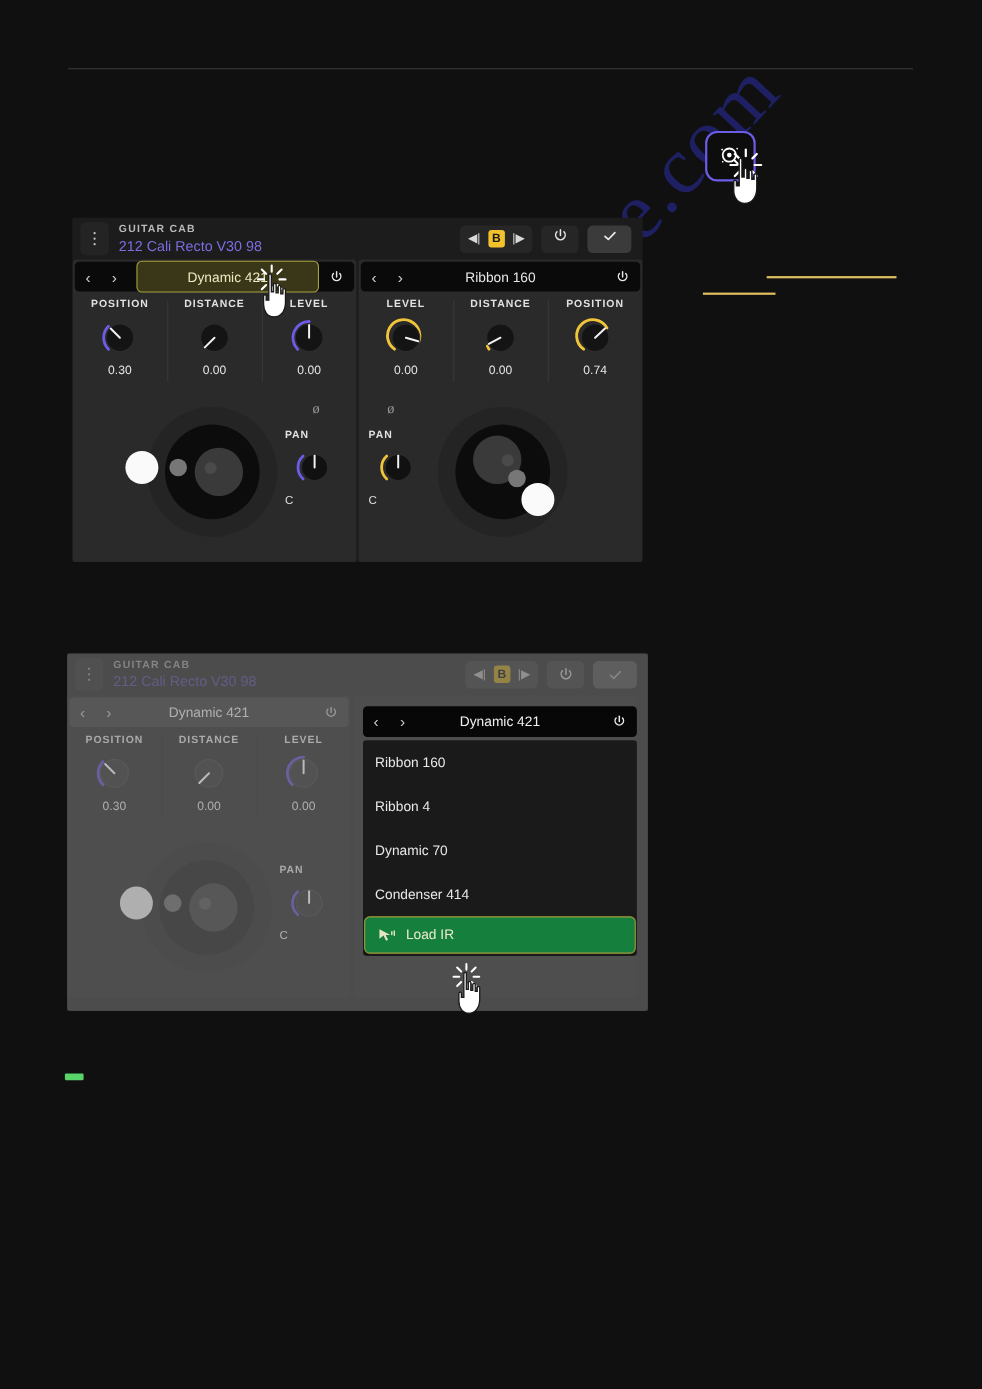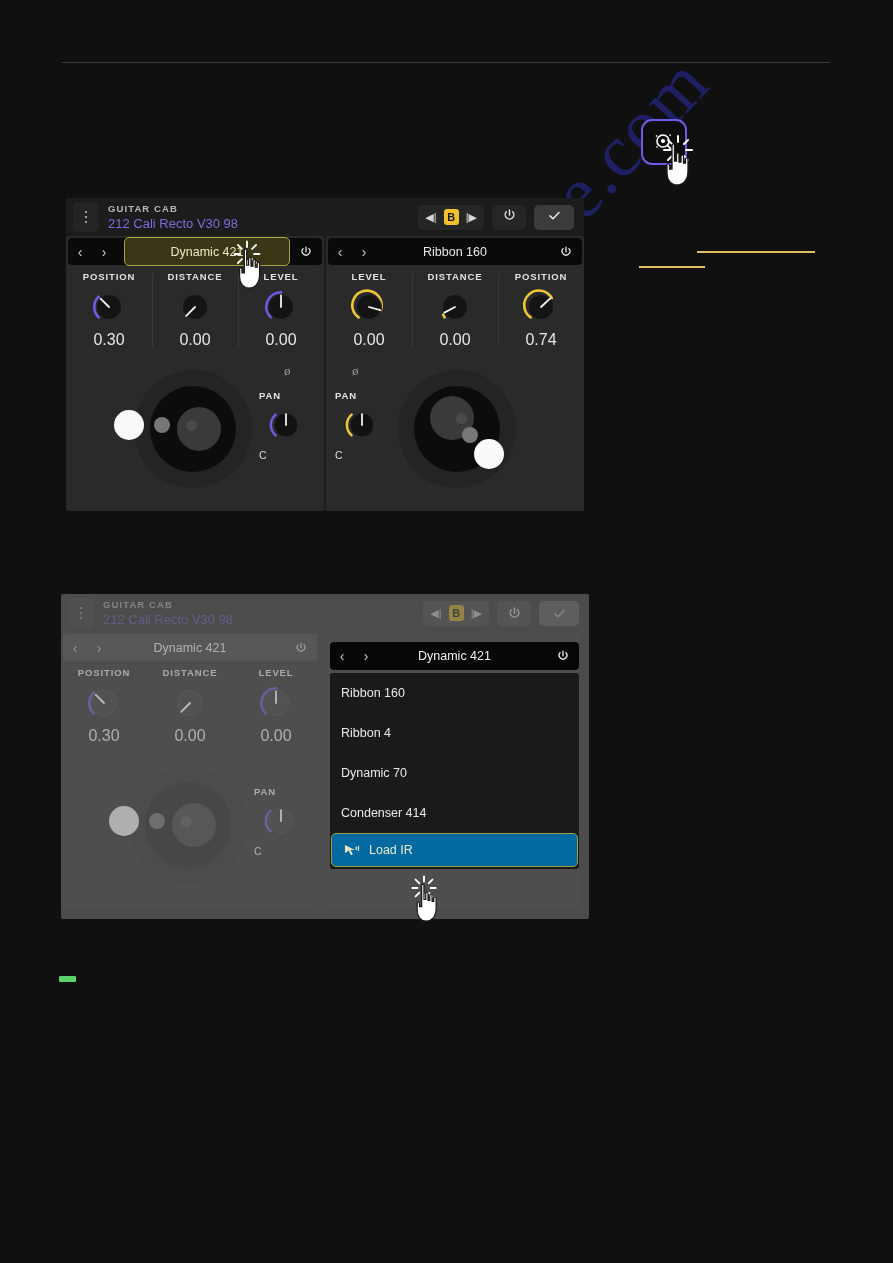--- a/index.html
+++ b/index.html
@@ -181,21 +181,21 @@
   .knob-cell + .knob-cell::before {
     content: ""; position: absolute; left: 0; top: 8px;
     width: 1px; height: 74px; background: #383838;
   }
   .knob-label {
     font-size: 9.5px; letter-spacing: .9px;
     color: #e2e2e2; font-weight: 700;
   }
   .knob-wrap { margin-top: 6px; width: 38px; height: 38px; position: relative; }
   .knob-val {
-    margin-top: 5px; font-size: 16px; color: #e6e6e6;
+    margin-top: 5px; font-size: 11px; color: #e6e6e6;
   }
 
   
   .cone-area { position: relative; height: 150px; }
   .phase {
     position: absolute; font-size: 13px; color: #9a9a9a;
     font-family: "Liberation Serif", serif;
   }
   .cone {
     position: absolute;
@@ -286,21 +286,21 @@
     background: #1a1a1a;
     border-radius: 3px;
     padding-bottom: 2px;
   }
   .dd-item {
     height: 40px; display: flex; align-items: center;
     padding-left: 11px;
     font-size: 12.5px; color: #e9e9e9;
   }
   .dd-item.load {
-    background: #0369a1;
+    background: #15803d;
     border: 1.5px solid #a39c3c;
     border-radius: 5px;
     margin: 0 1px;
     height: 34px;
     color: #ece9cd;
     gap: 9px;
   }
   .dd-ir-icon { display:flex; align-items:center; }
 
   

